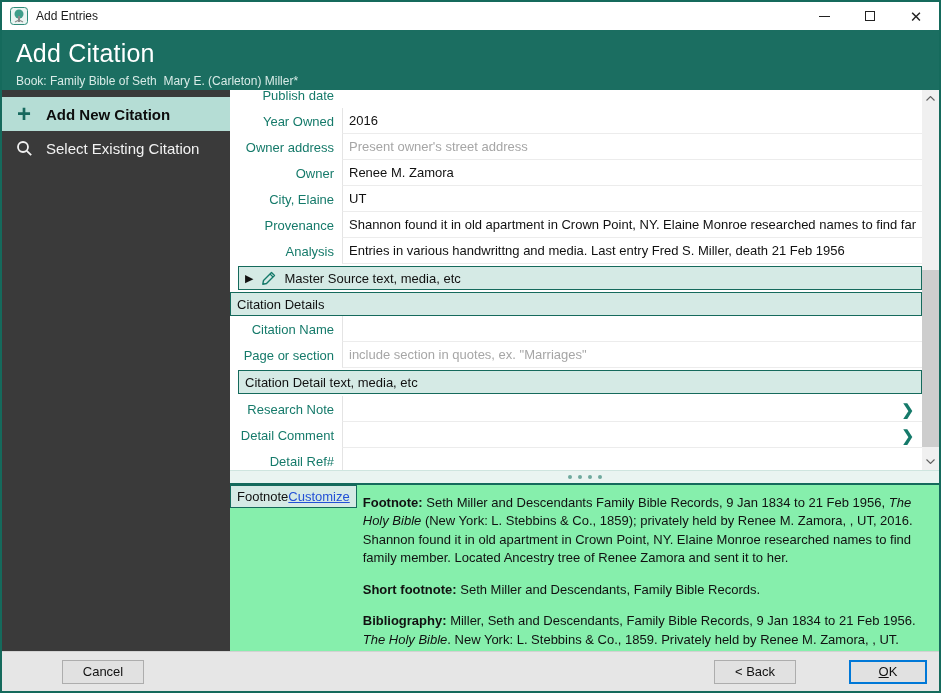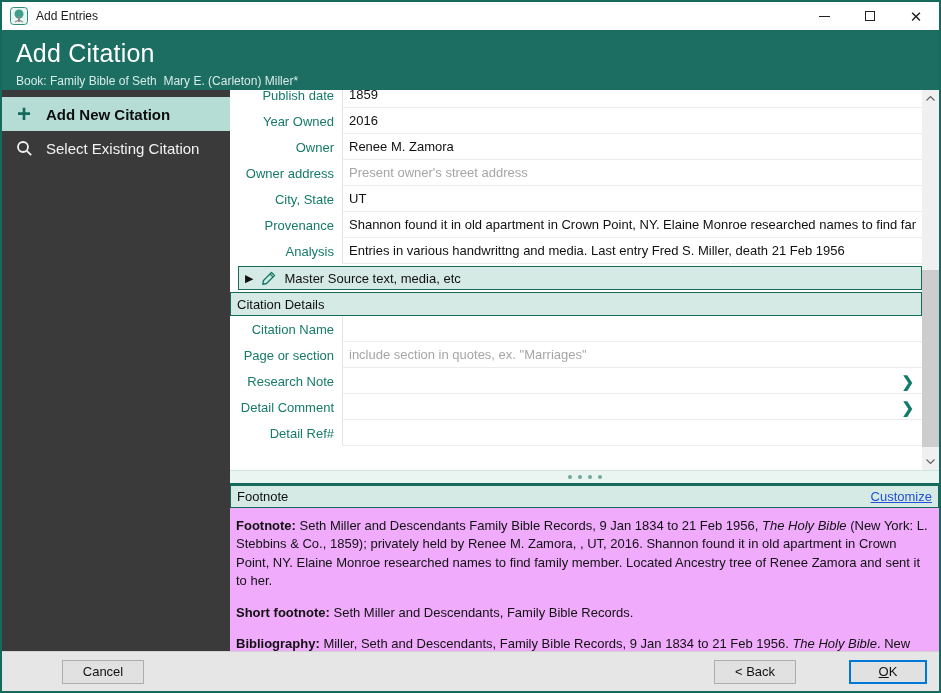--- a/index.html
+++ b/index.html
@@ -101,21 +101,21 @@
   .scroll-thumb { position:absolute; left:0; right:0; top:163px; height:177px; background:#cdcdcd; }
   
   .splitter {
     height:15px; background:#eaf4f1; border-top:1px solid #cfe5df;
     border-bottom:2px solid #156a5c;
     display:flex; align-items:center; justify-content:center; gap:6px;
     flex:0 0 auto; cursor:row-resize;
   }
   .splitter .dot { width:4px; height:4px; border-radius:50%; background:#6fa99e; }
   
-  .footnote-pane { flex:1; background:#f0abfc; min-height:0; overflow:hidden; display:flex; flex-direction:column; }
+  .footnote-pane { flex:1; background:#86efac; min-height:0; overflow:hidden; display:flex; flex-direction:row; }
   .footnote-header {
     height:23px; background:#d5eae5; border:1px solid #156a5c;
     display:flex; align-items:center; justify-content:space-between;
     padding:0 6px; font-size:13px; flex:0 0 auto;
   }
   .customize-link { color:#2250d6; text-decoration:underline; font-size:13px; cursor:pointer; }
   .footnote-body { padding:9px 8px 0 6px; font-size:13px; line-height:1.42; }
   .footnote-body p { margin-bottom:13px; }
   .lead { font-weight:bold; }
   .ital { font-style:italic; }
@@ -182,44 +182,41 @@
       </div>
     </div>
 
     <div class="content">
 
       <div class="scrollpane">
         <div class="form-rows">
 
           <div class="frow clipped">
             <div class="flabel">Publish date</div>
-            <div class="ffield">
-                <input value="1859" style="">
-              </div>
           </div>
           <div class="frow">
             <div class="flabel">Year Owned</div>
             <div class="ffield">
                 <input value="2016" style="">
               </div>
           </div>
           <div class="frow">
+            <div class="flabel">Owner address</div>
+            <div class="ffield">
+                <input value="" placeholder="Present owner's street address" style="">
+              </div>
+          </div>
+          <div class="frow">
             <div class="flabel">Owner</div>
             <div class="ffield">
                 <input value="Renee M. Zamora" style="">
               </div>
           </div>
           <div class="frow">
-            <div class="flabel">Owner address</div>
-            <div class="ffield">
-                <input value="" placeholder="Present owner's street address" style="">
-              </div>
-          </div>
-          <div class="frow">
-            <div class="flabel">City, State</div>
+            <div class="flabel">City, Elaine</div>
             <div class="ffield">
                 <input value="UT" style="">
               </div>
           </div>
           <div class="frow">
             <div class="flabel">Provenance</div>
             <div class="ffield">
                 <input value="Shannon found it in old apartment in Crown Point, NY. Elaine Monroe researched names to find family mem" style="">
               </div>
           </div>
@@ -251,20 +248,23 @@
                 <input value="" style="">
               </div>
           </div>
           <div class="frow">
             <div class="flabel">Page or section</div>
             <div class="ffield">
                 <input value="" placeholder="include section in quotes, ex. &quot;Marriages&quot;" style="">
               </div>
           </div>
 
+          <div class="band expander">
+            <span>Citation Detail text, media, etc</span>
+          </div>
 
           <div class="frow">
             <div class="flabel">Research Note</div>
             <div class="ffield">
               <input value="" style="">
               <span class="chevron">❯</span>
             </div>
           </div>
           <div class="frow">
             <div class="flabel">Detail Comment</div>

